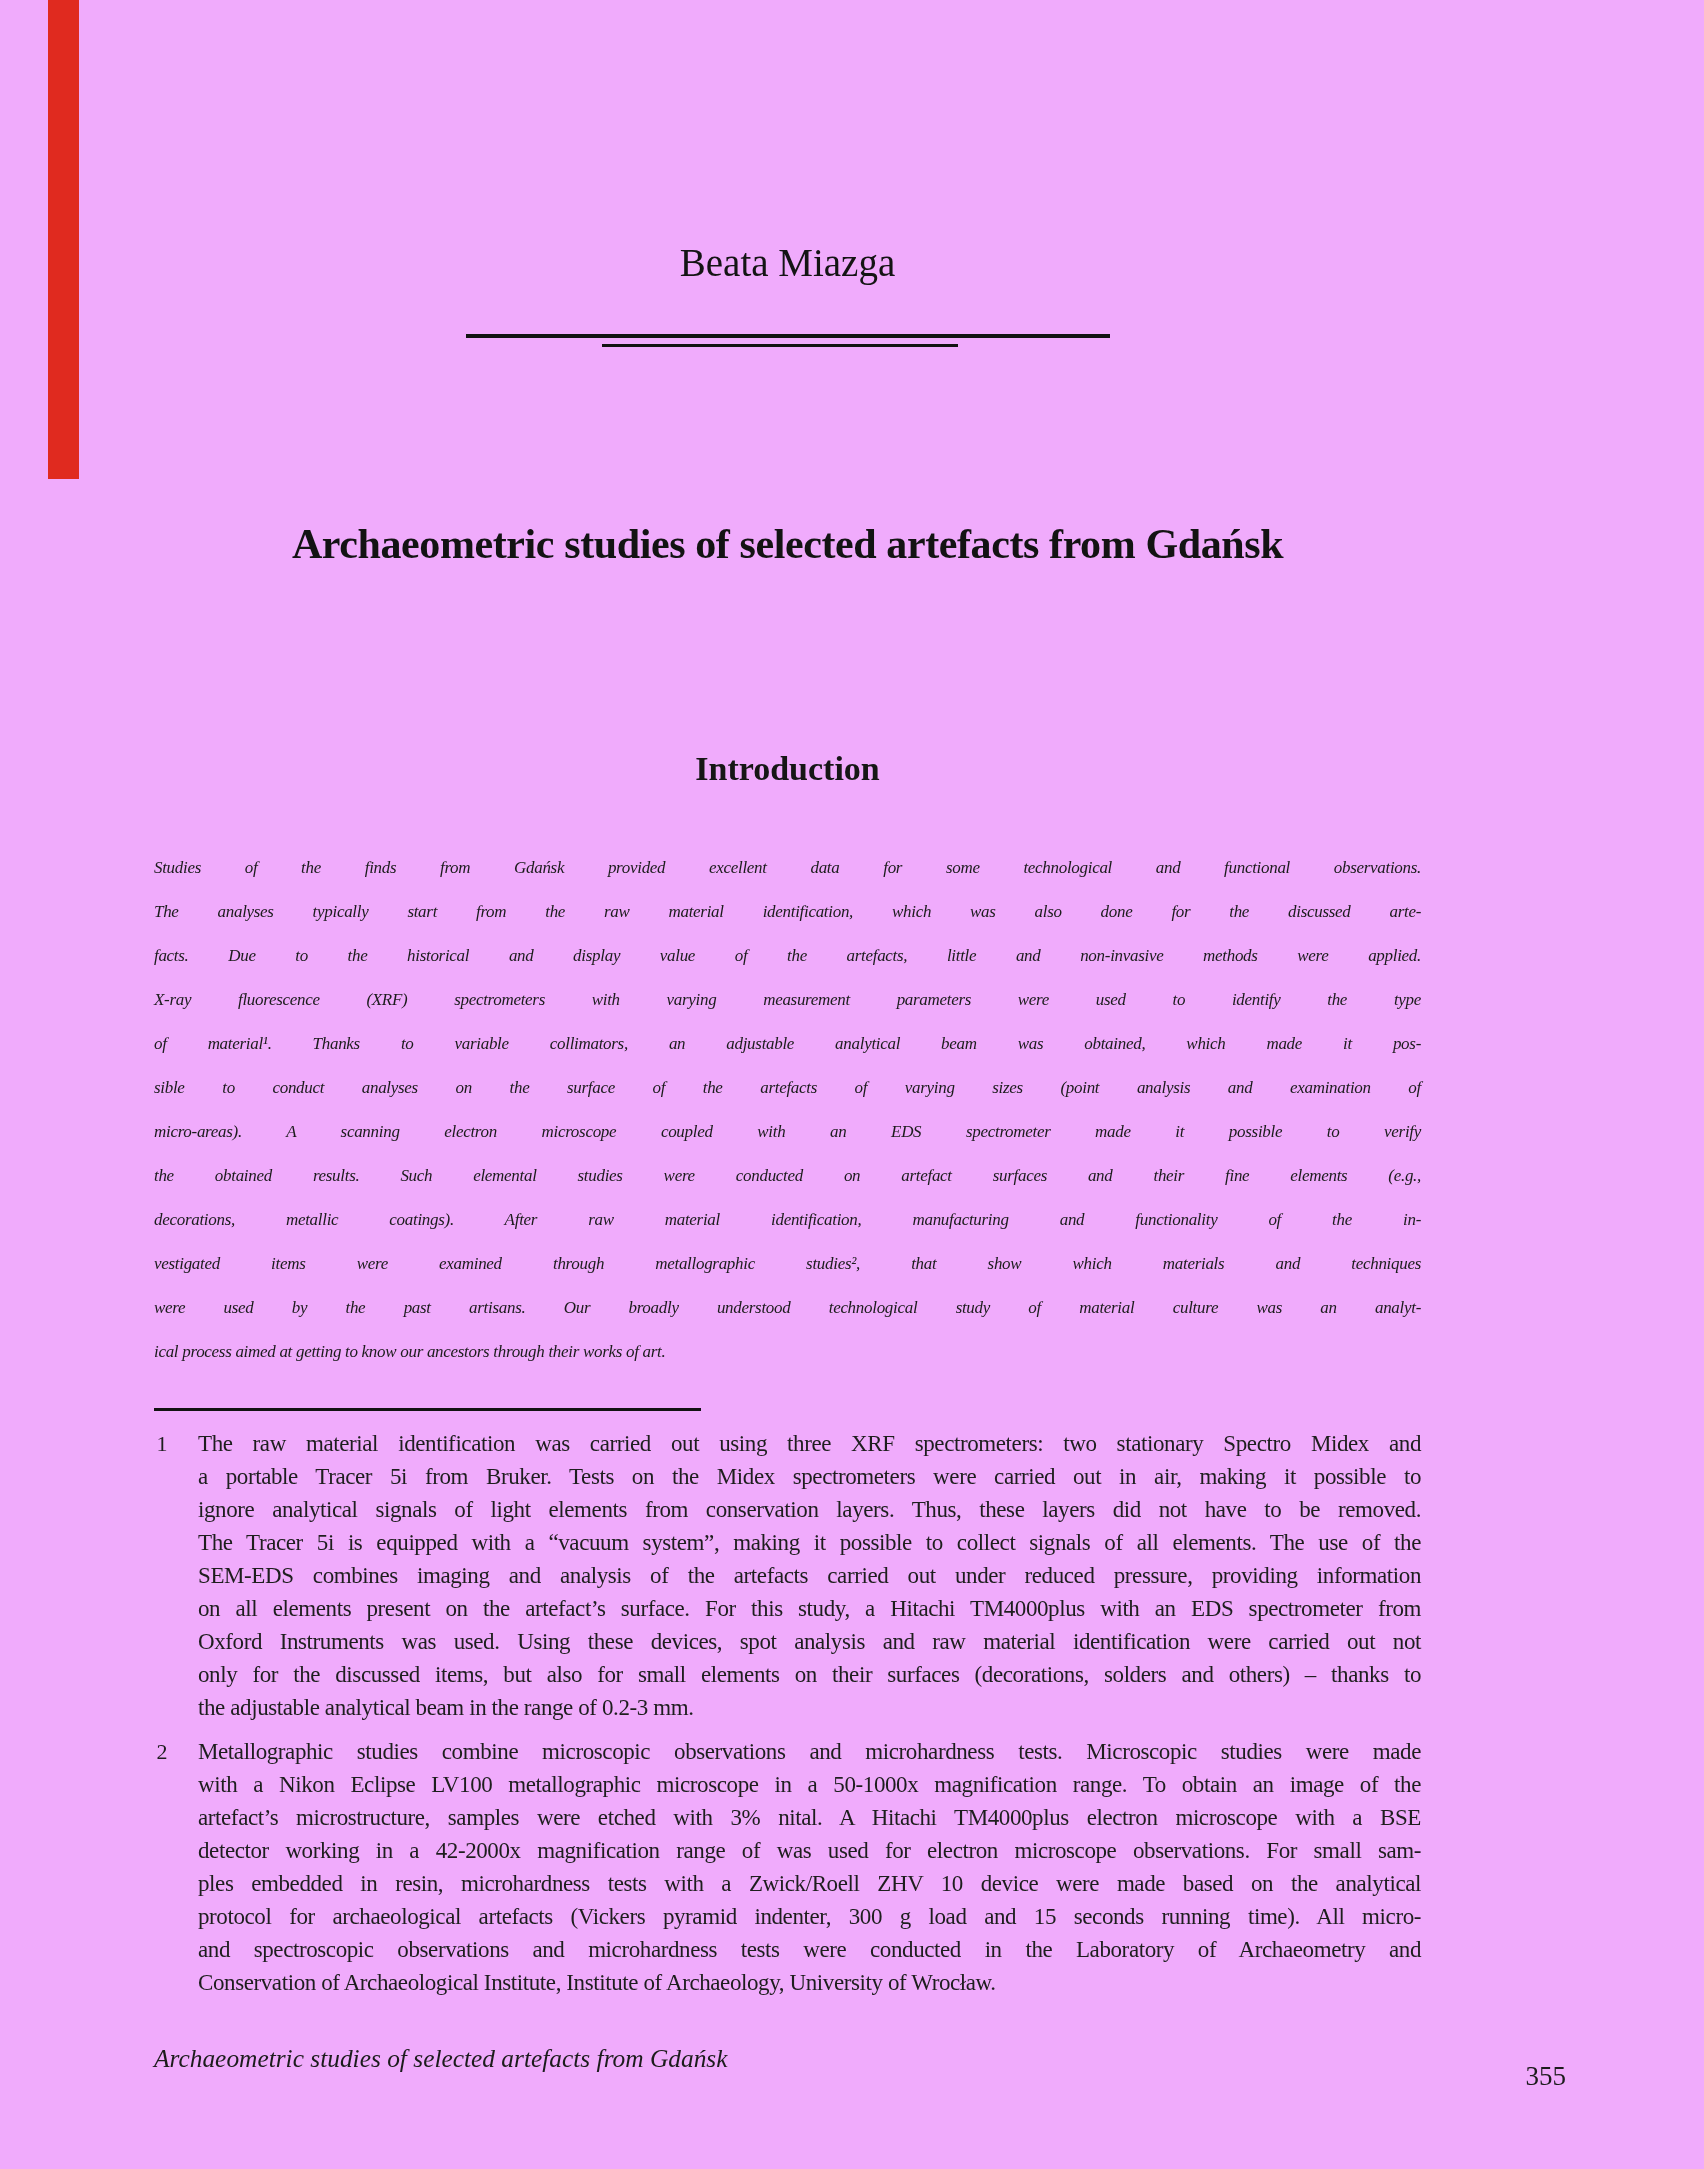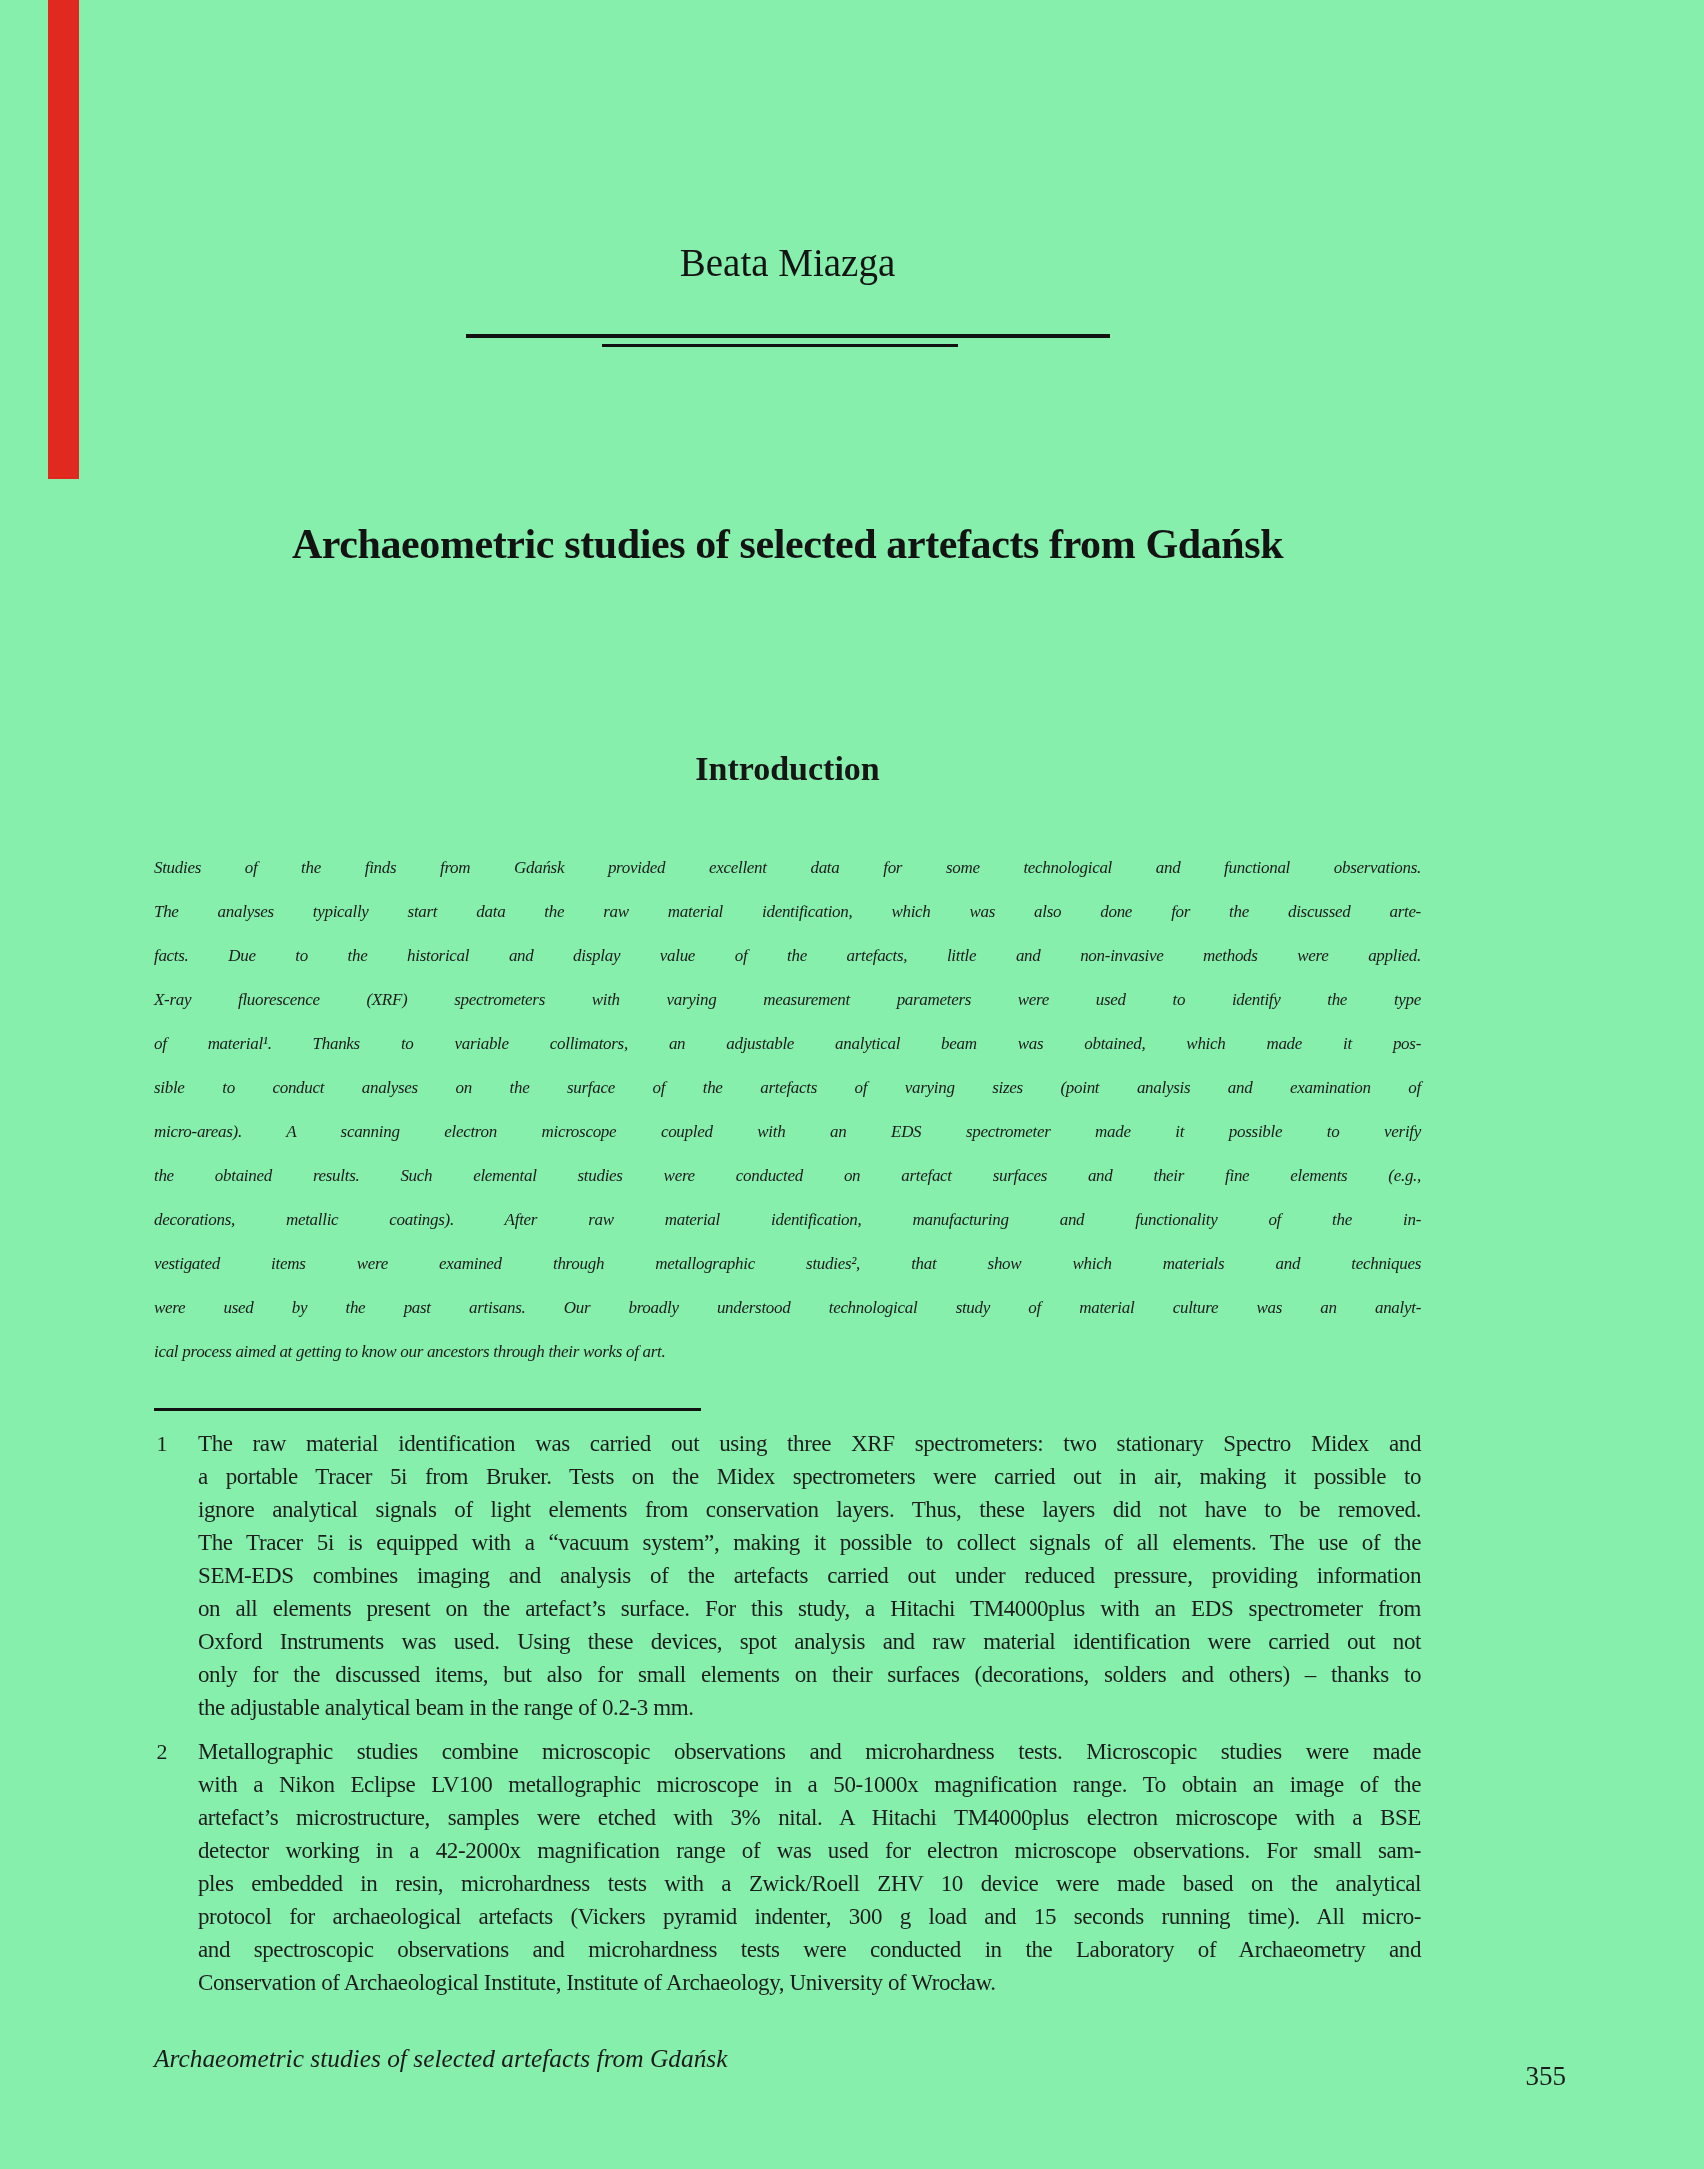--- a/index.html
+++ b/index.html
@@ -1,19 +1,19 @@
 <!DOCTYPE html>
 <html style="font-size:13.6px"><head>
 <meta charset="utf-8">
 <style>
   html,body{margin:0;padding:0;background:#ffffff;}
   .page{
     position:relative;
     width:1704px;height:2170px;
-    background:#86efac;
+    background:#f0abfc;
     overflow:hidden;
     font-family:"Liberation Serif", serif;
     color:#1a1a1a;
   }
   .ribbon{position:absolute;left:48px;top:0;width:30.5px;height:479px;}
   .author{
     position:absolute;left:154px;top:240px;width:1267px;
     text-align:center;font-size:39px;line-height:46px;color:#141414;
   }
   .rule-a{position:absolute;left:466px;top:334px;width:644px;height:4.2px;background:#121212;}
@@ -71,21 +71,21 @@
   <div class="rule-b"></div>
 
   <h1 class="title">Archaeometric studies of selected artefacts from Gdańsk</h1>
 
   <h2 class="section-heading">Introduction</h2>
 
   <div class="body-block">
     <div class="jlines">
 
     <div>Studies of the finds from Gdańsk provided excellent data for some technological and functional observations.</div>
-        <div>The analyses typically start data the raw material identification, which was also done for the discussed arte-</div>
+        <div>The analyses typically start from the raw material identification, which was also done for the discussed arte-</div>
         <div>facts. Due to the historical and display value of the artefacts, little and non-invasive methods were applied.</div>
         <div>X-ray fluorescence (XRF) spectrometers with varying measurement parameters were used to identify the type</div>
         <div>of material¹. Thanks to variable collimators, an adjustable analytical beam was obtained, which made it pos-</div>
         <div>sible to conduct analyses on the surface of the artefacts of varying sizes (point analysis and examination of</div>
         <div>micro-areas). A scanning electron microscope coupled with an EDS spectrometer made it possible to verify</div>
         <div>the obtained results. Such elemental studies were conducted on artefact surfaces and their fine elements (e.g.,</div>
         <div>decorations, metallic coatings). After raw material identification, manufacturing and functionality of the in-</div>
         <div>vestigated items were examined through metallographic studies², that show which materials and techniques</div>
         <div>were used by the past artisans. Our broadly understood technological study of material culture was an analyt-</div>
         <div>ical process aimed at getting to know our ancestors through their works of art.</div>

